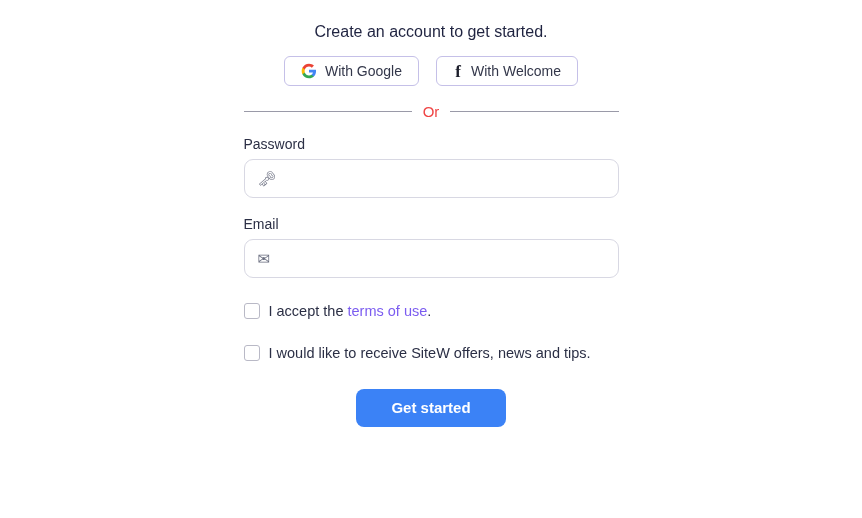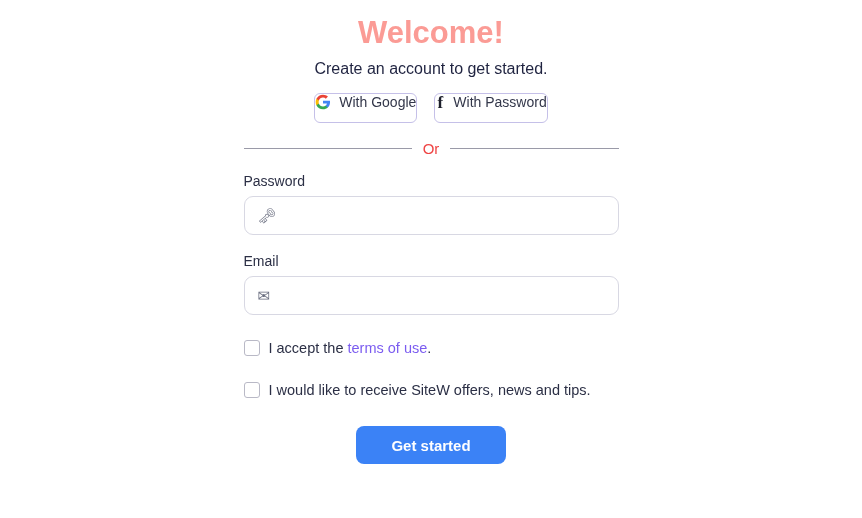--- a/index.html
+++ b/index.html
@@ -96,22 +96,23 @@
     gap: 17px;
     margin-top: 15px;
   }
 
   .social-button {
     height: 30px;
     border: 1px solid #c5c0e8;
     border-radius: 6px;
     background: #ffffff;
     display: flex;
+    align-items: center;
     gap: 8px;
-    padding: 0 0;
+    padding: 0 16px;
     font-size: 14px;
     color: #33374a;
     cursor: pointer;
     font-family: "Liberation Sans", sans-serif;
     white-space: nowrap;
   }
 
   .gicon { width: 16px; height: 16px; display: block; }
 
   .ficon {
@@ -224,41 +225,40 @@
   }
 </style>
 </head>
 <body>
 
 <div class="app">
 
 
   <div class="right-panel">
 
-    <div class="welcome-title">Welcome!</div>
 
     <div class="subtitle">Create an account to get started.</div>
 
     <div class="social-row">
 
       <button class="social-button">
         <span>
           <svg class="gicon" viewBox="0 0 48 48" xmlns="http://www.w3.org/2000/svg">
             <path fill="#4285F4" d="M45.1 24.5c0-1.6-.1-3.1-.4-4.5H24v8.5h11.8c-.5 2.8-2 5.1-4.4 6.7v5.5h7.1c4.2-3.8 6.6-9.5 6.6-16.2z"></path>
             <path fill="#34A853" d="M24 46c6 0 11-2 14.6-5.3l-7.1-5.5c-2 1.3-4.5 2.1-7.5 2.1-5.8 0-10.7-3.9-12.4-9.1H4.3v5.7C7.9 41.1 15.4 46 24 46z"></path>
             <path fill="#FBBC05" d="M11.6 28.2c-.4-1.3-.7-2.7-.7-4.2s.3-2.9.7-4.2v-5.7H4.3C2.8 17.1 2 20.4 2 24s.8 6.9 2.3 9.9l7.3-5.7z"></path>
             <path fill="#EA4335" d="M24 10.7c3.3 0 6.2 1.1 8.5 3.3l6.3-6.3C35 4.1 30 2 24 2 15.4 2 7.9 6.9 4.3 14.1l7.3 5.7c1.7-5.2 6.6-9.1 12.4-9.1z"></path>
           </svg>
         </span>
         <span>With Google</span>
       </button>
 
       <button class="social-button">
         <span class="ficon">f</span>
-        <span>With Password</span>
+        <span>With Welcome</span>
       </button>
 
     </div>
 
     <div class="divider">
       <span class="rule"></span>
       <span class="or-text">Or</span>
       <span class="rule"></span>
     </div>
 

